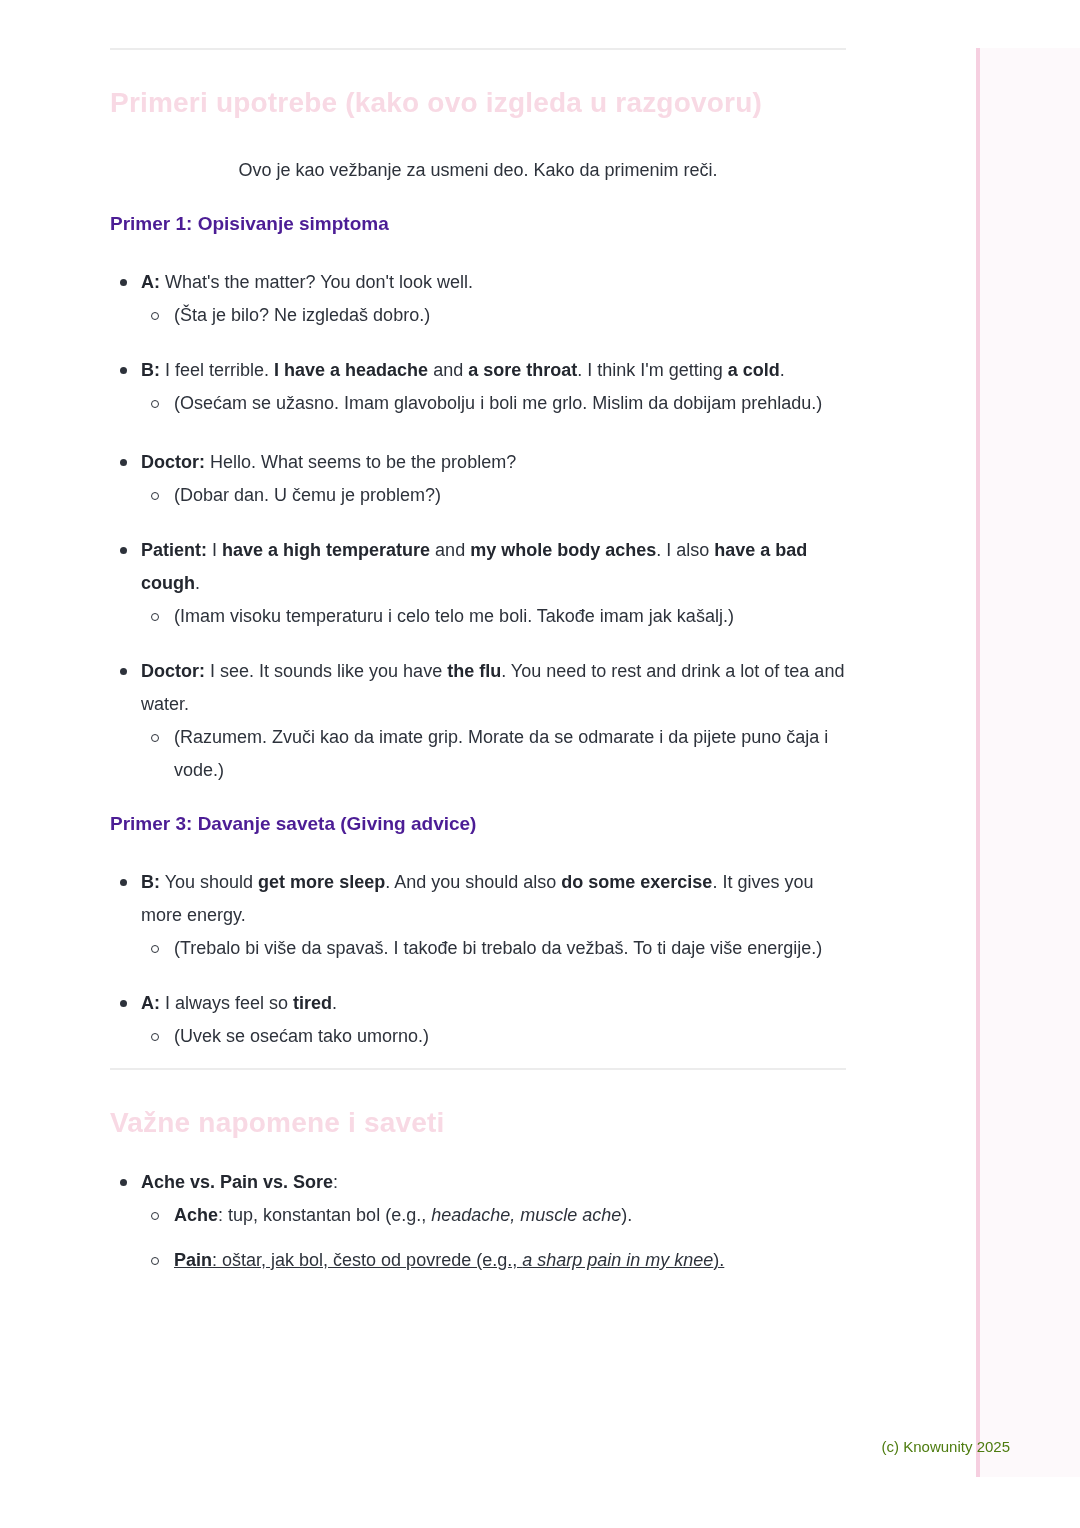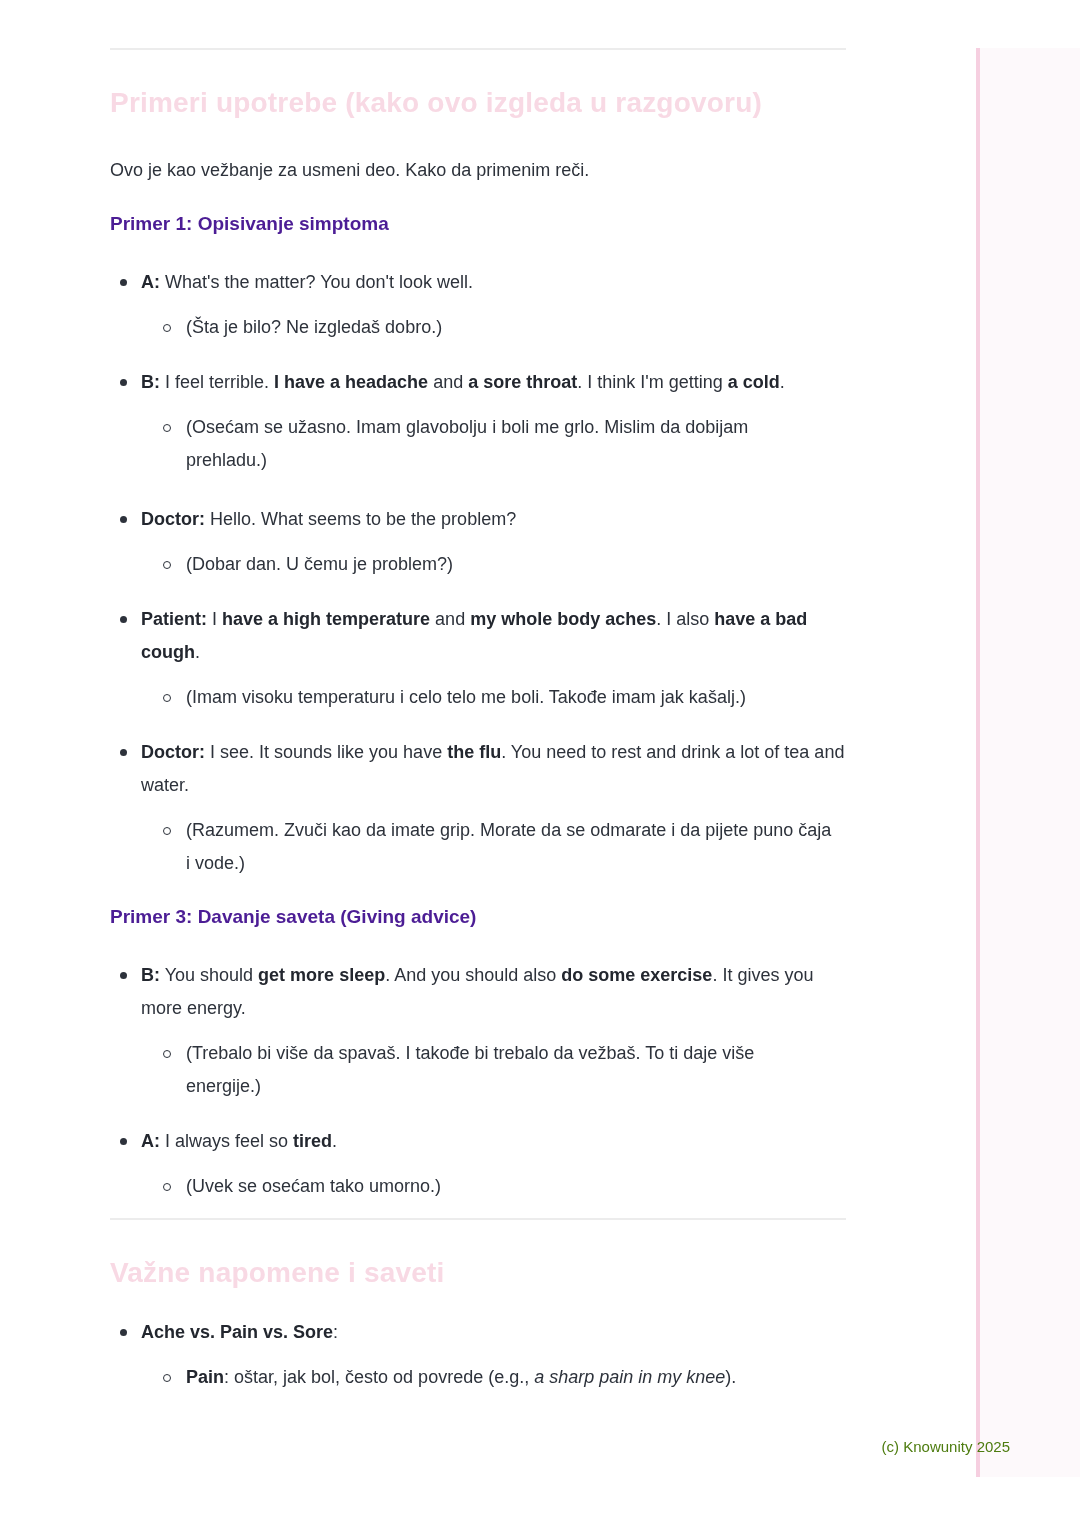--- a/index.html
+++ b/index.html
@@ -19,34 +19,34 @@
     border:0; border-top:2px solid #ececec;
     margin:48px 0 0;
   }
   hr.divider.tight { margin-top:15px; }
   h2.pink {
     margin:36px 0 0;
     font-size:28px; line-height:34px; font-weight:700;
     color:#f8d9e4;
     letter-spacing:0.2px;
   }
-  p.intro { margin:34px 0 0; }
+  p.intro { margin:34px 0 0;text-align:center; }
   h3.example {
     margin:20px 0 0;
     font-size:19px; line-height:33px; font-weight:700;
     color:#4c1d95;
   }
   ul.main-list {
     margin:26px 0 0; padding:0; list-style:none;
   }
   li.main-item {
     position:relative; padding-left:31px;
   }
   li.main-item + li.main-item { margin-top:22px; }
-  ul.sub-list { margin:12px; padding:0; list-style:none; }
+  ul.sub-list { margin:0; padding:0; list-style:none; }
   li.sub-item {
     position:relative; padding-left:33px;
   }
   li.sub-item + li.sub-item { margin-top:12px;text-decoration:underline; }
   .bullet { position:absolute; box-sizing:border-box; }
   .bullet.dot {
     left:10px; top:13px; width:7px; height:7px;
     border-radius:50%; background:#2d323b;
   }
   .bullet.circle {
@@ -160,20 +160,24 @@
     </ul>
     <hr class="divider tight">
     <h2 class="pink">Važne napomene i saveti</h2>
     <ul class="main-list">
       <li class="main-item">
         <span class="bullet dot"></span>
         <div class="line-text"><span class="b">Ache vs. Pain vs. Sore</span><span>:</span></div>
         <ul class="sub-list">
           <li class="sub-item">
             <span class="bullet circle"></span>
+            <div class="line-text"><span class="b">Ache</span><span>: tup, konstantan bol (e.g., </span><span class="i">headache, muscle ache</span><span>).</span></div>
+          </li>
+          <li class="sub-item">
+            <span class="bullet circle"></span>
             <div class="line-text"><span class="b">Pain</span><span>: oštar, jak bol, često od povrede (e.g., </span><span class="i">a sharp pain in my knee</span><span>).</span></div>
           </li>
         </ul>
       </li>
     </ul>
   </div>
 
 <div class="footer">(c) Knowunity 2025</div>
 
 </body></html>

